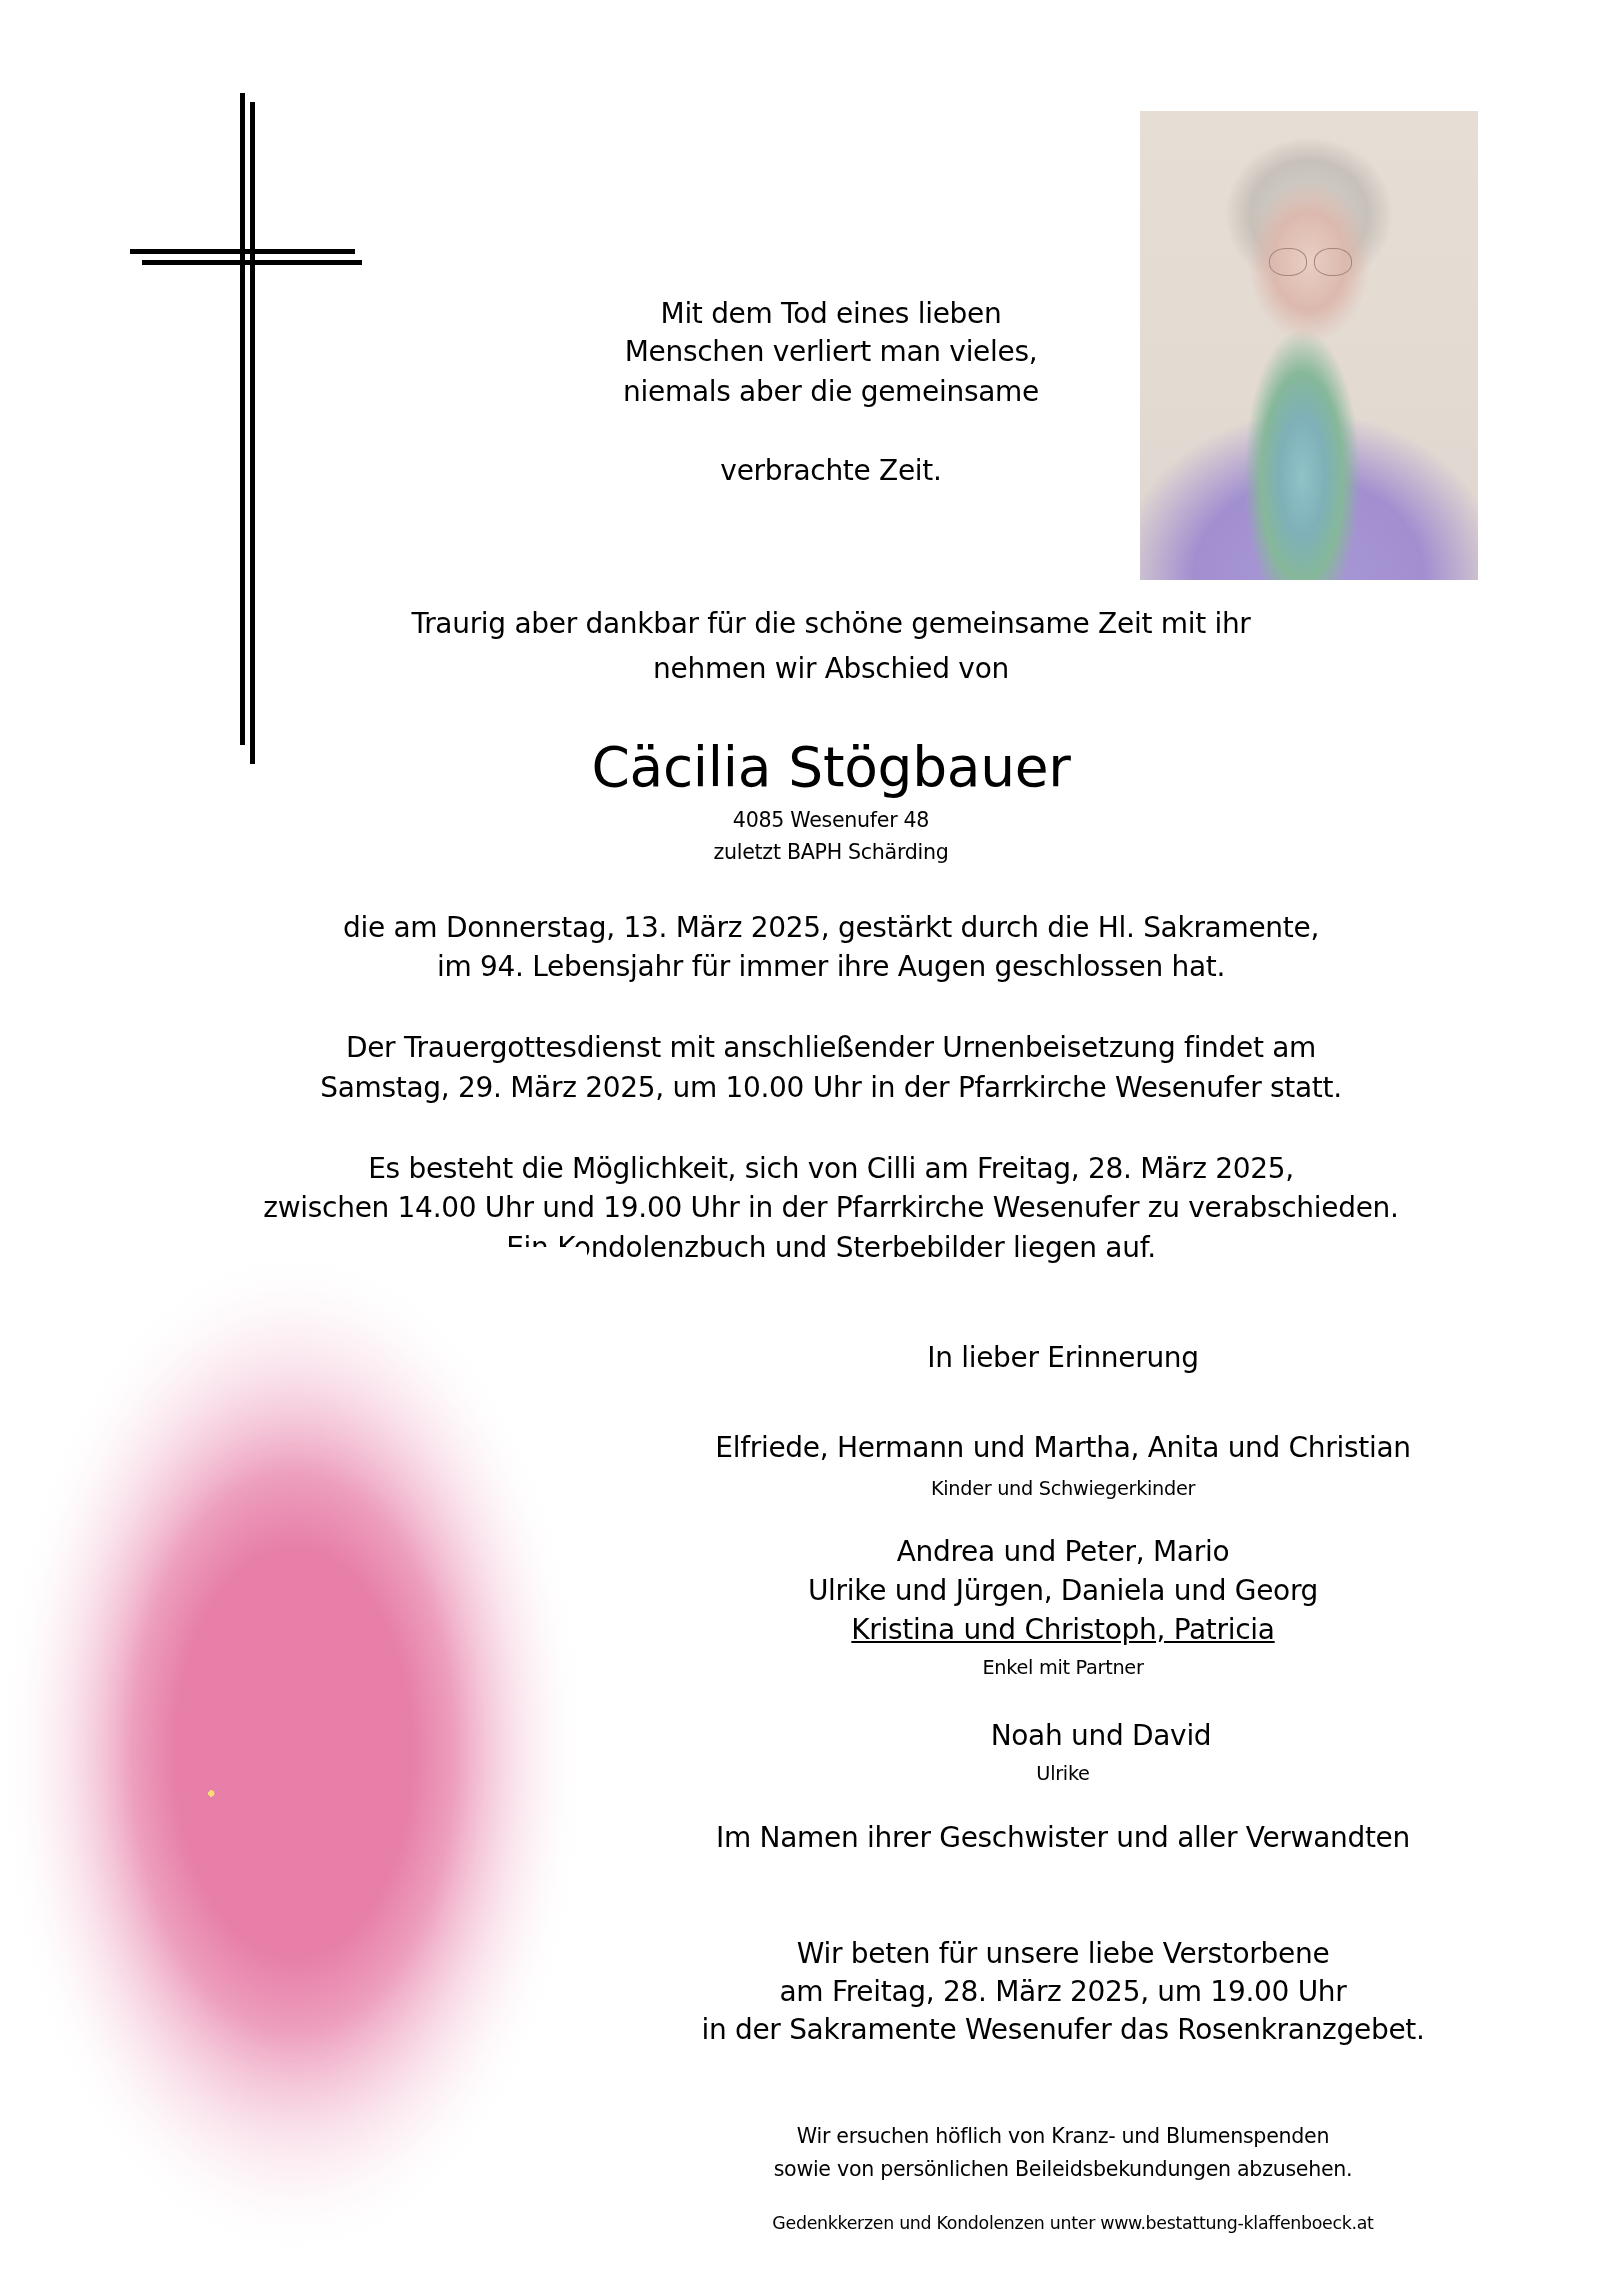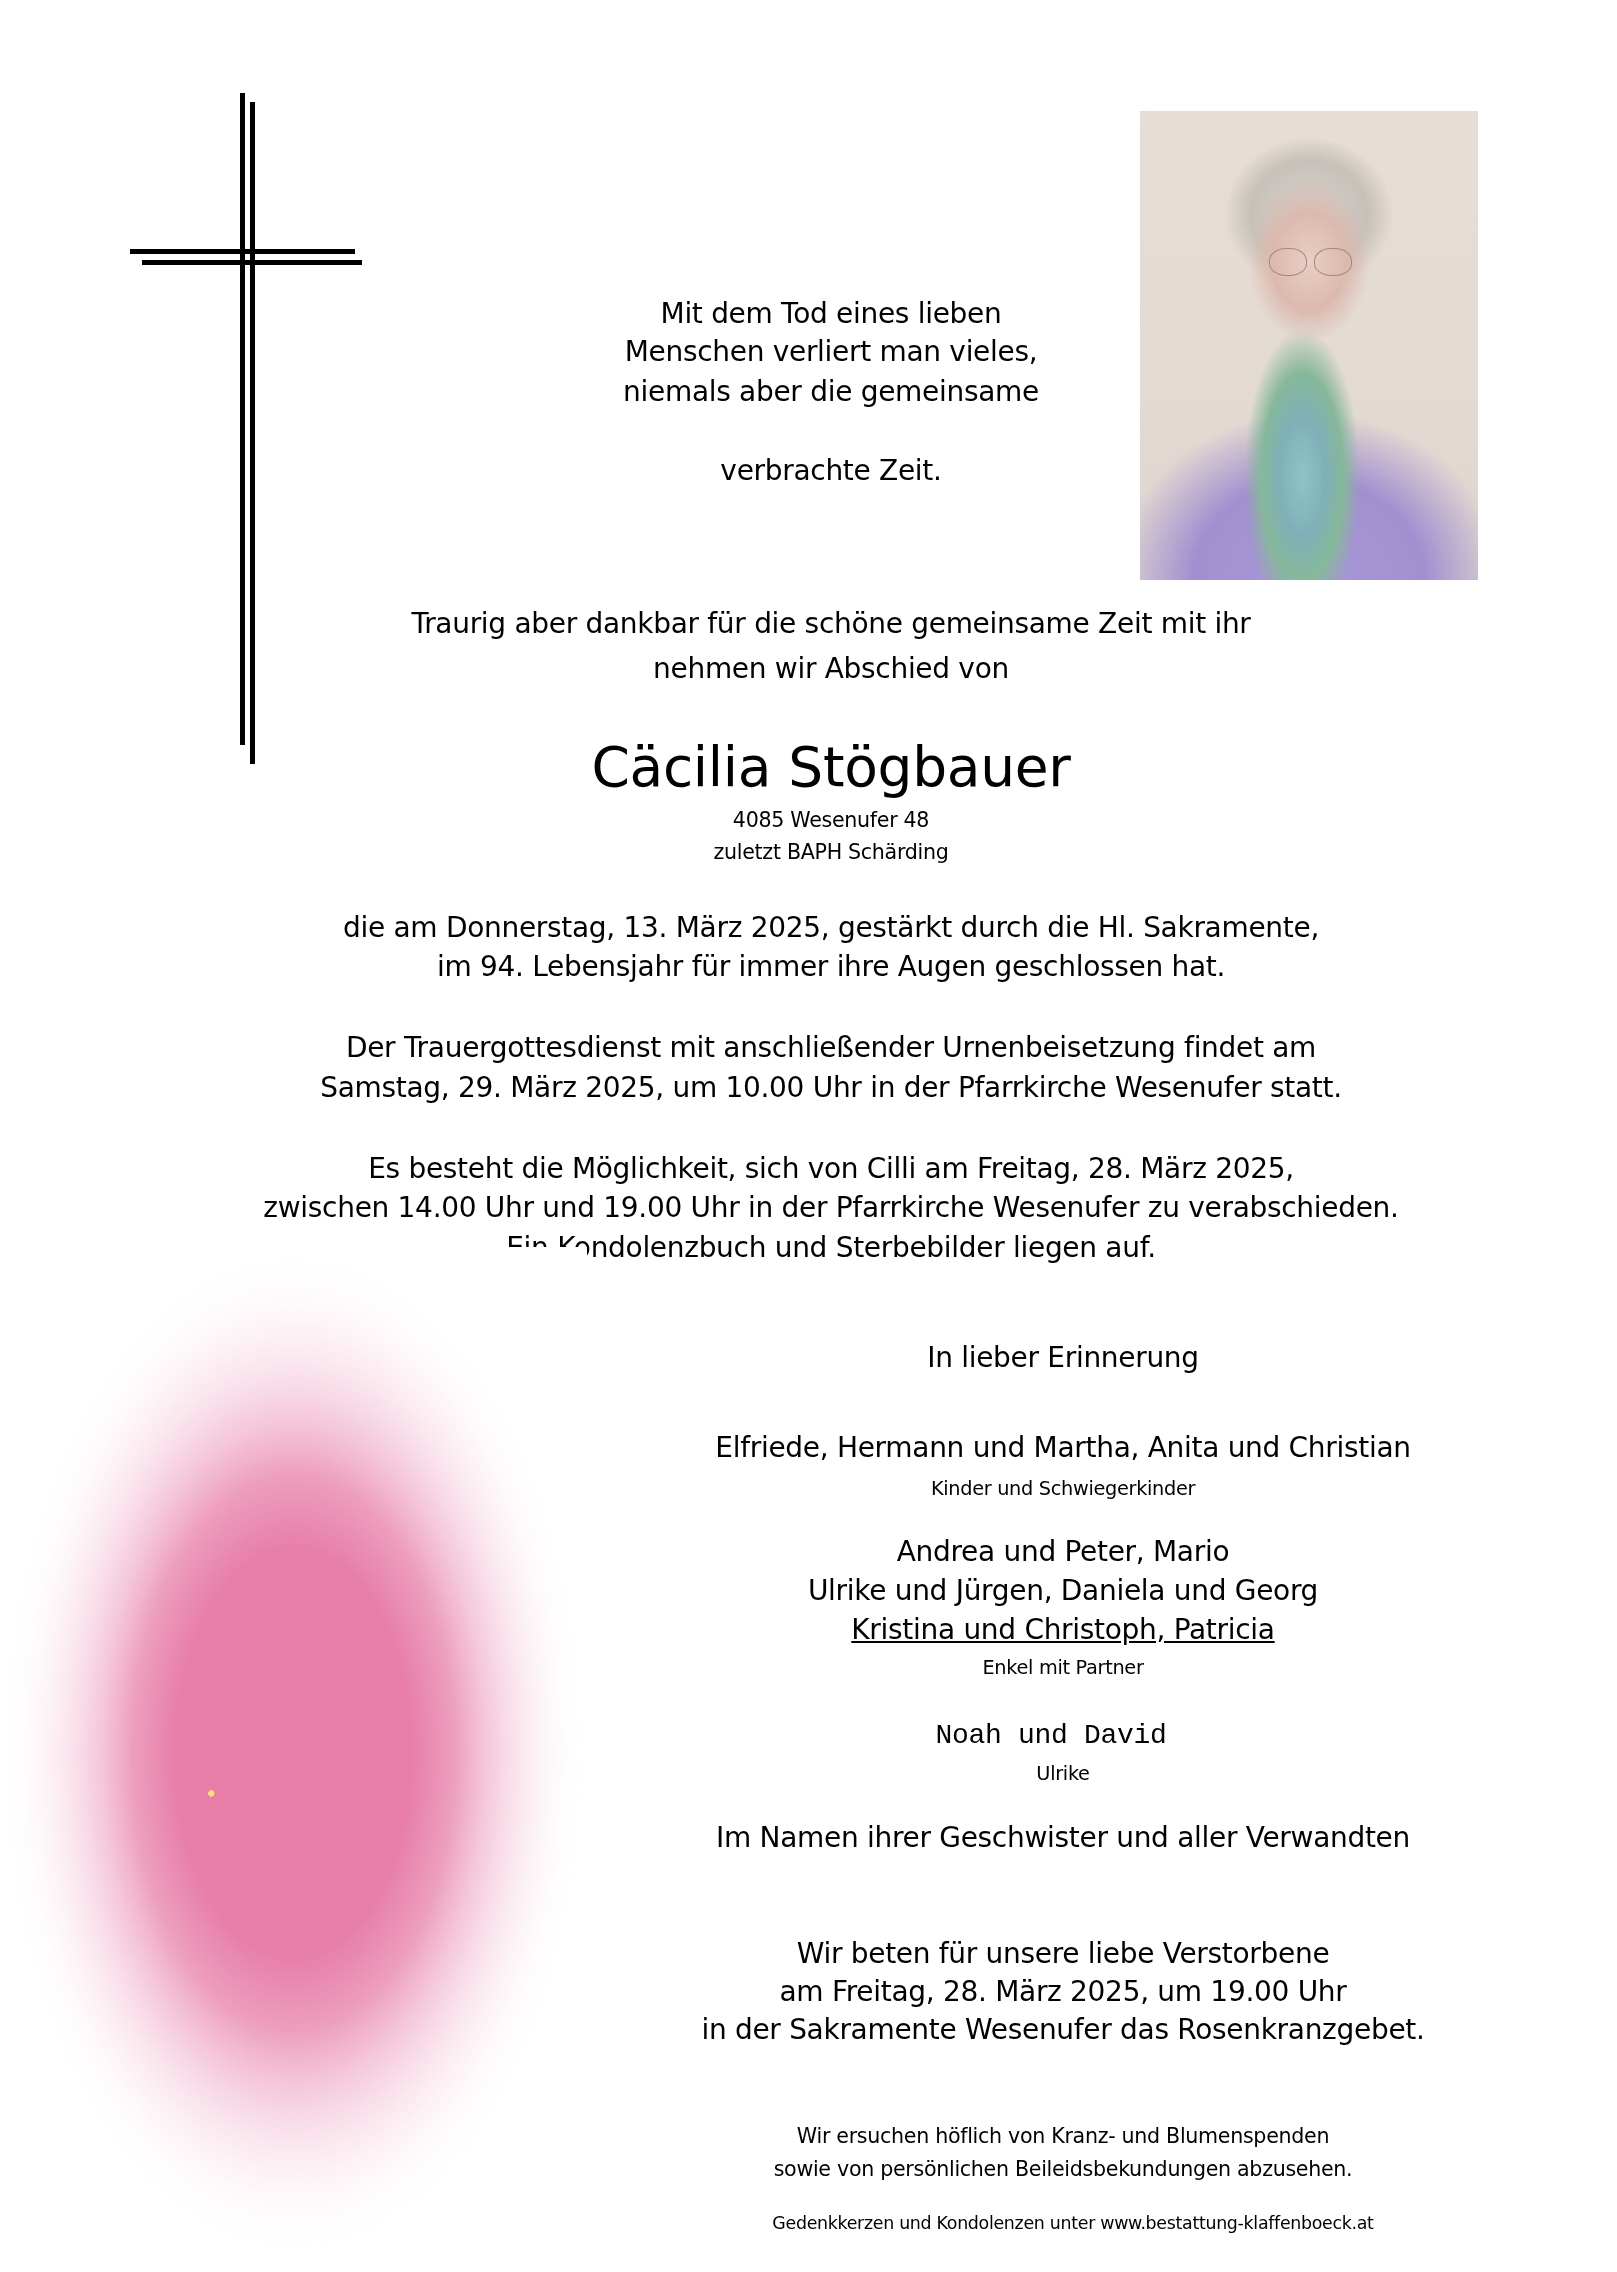--- a/index.html
+++ b/index.html
@@ -108,21 +108,21 @@
   <div class="line t44" style="left:1063px;top:1344px;">In lieber Erinnerung</div>
 
   <div class="line t44" style="left:1063px;top:1434px;">Elfriede, Hermann und Martha, Anita und Christian</div>
   <div class="line t30" style="left:1063px;top:1479px;">Kinder und Schwiegerkinder</div>
 
   <div class="line t44" style="left:1063px;top:1538px;">Andrea und Peter, Mario</div>
   <div class="line t44" style="left:1063px;top:1577px;">Ulrike und Jürgen, Daniela und Georg</div>
   <div class="line t44" style="left:1063px;top:1616px;text-decoration:underline;">Kristina und Christoph, Patricia</div>
   <div class="line t30" style="left:1063px;top:1658px;">Enkel mit Partner</div>
 
-  <div class="line t44" style="left:1051px;top:1722px;font-family:Liberation Mono, monospace;">Noah und David</div>
+  <div class="line t44" style="left:1101px;top:1722px;">Noah und David</div>
   <div class="line t30" style="left:1063px;top:1764px;">Ulrike</div>
 
   <div class="line t44" style="left:1063px;top:1824px;">Im Namen ihrer Geschwister und aller Verwandten</div>
 </div>
 
 <div>
   <div class="line t44" style="left:1063px;top:1940px;">Wir beten für unsere liebe Verstorbene</div>
   <div class="line t44" style="left:1063px;top:1978px;">am Freitag, 28. März 2025, um 19.00 Uhr</div>
   <div class="line t44" style="left:1063px;top:2016px;">in der Sakramente Wesenufer das Rosenkranzgebet.</div>
 </div>

